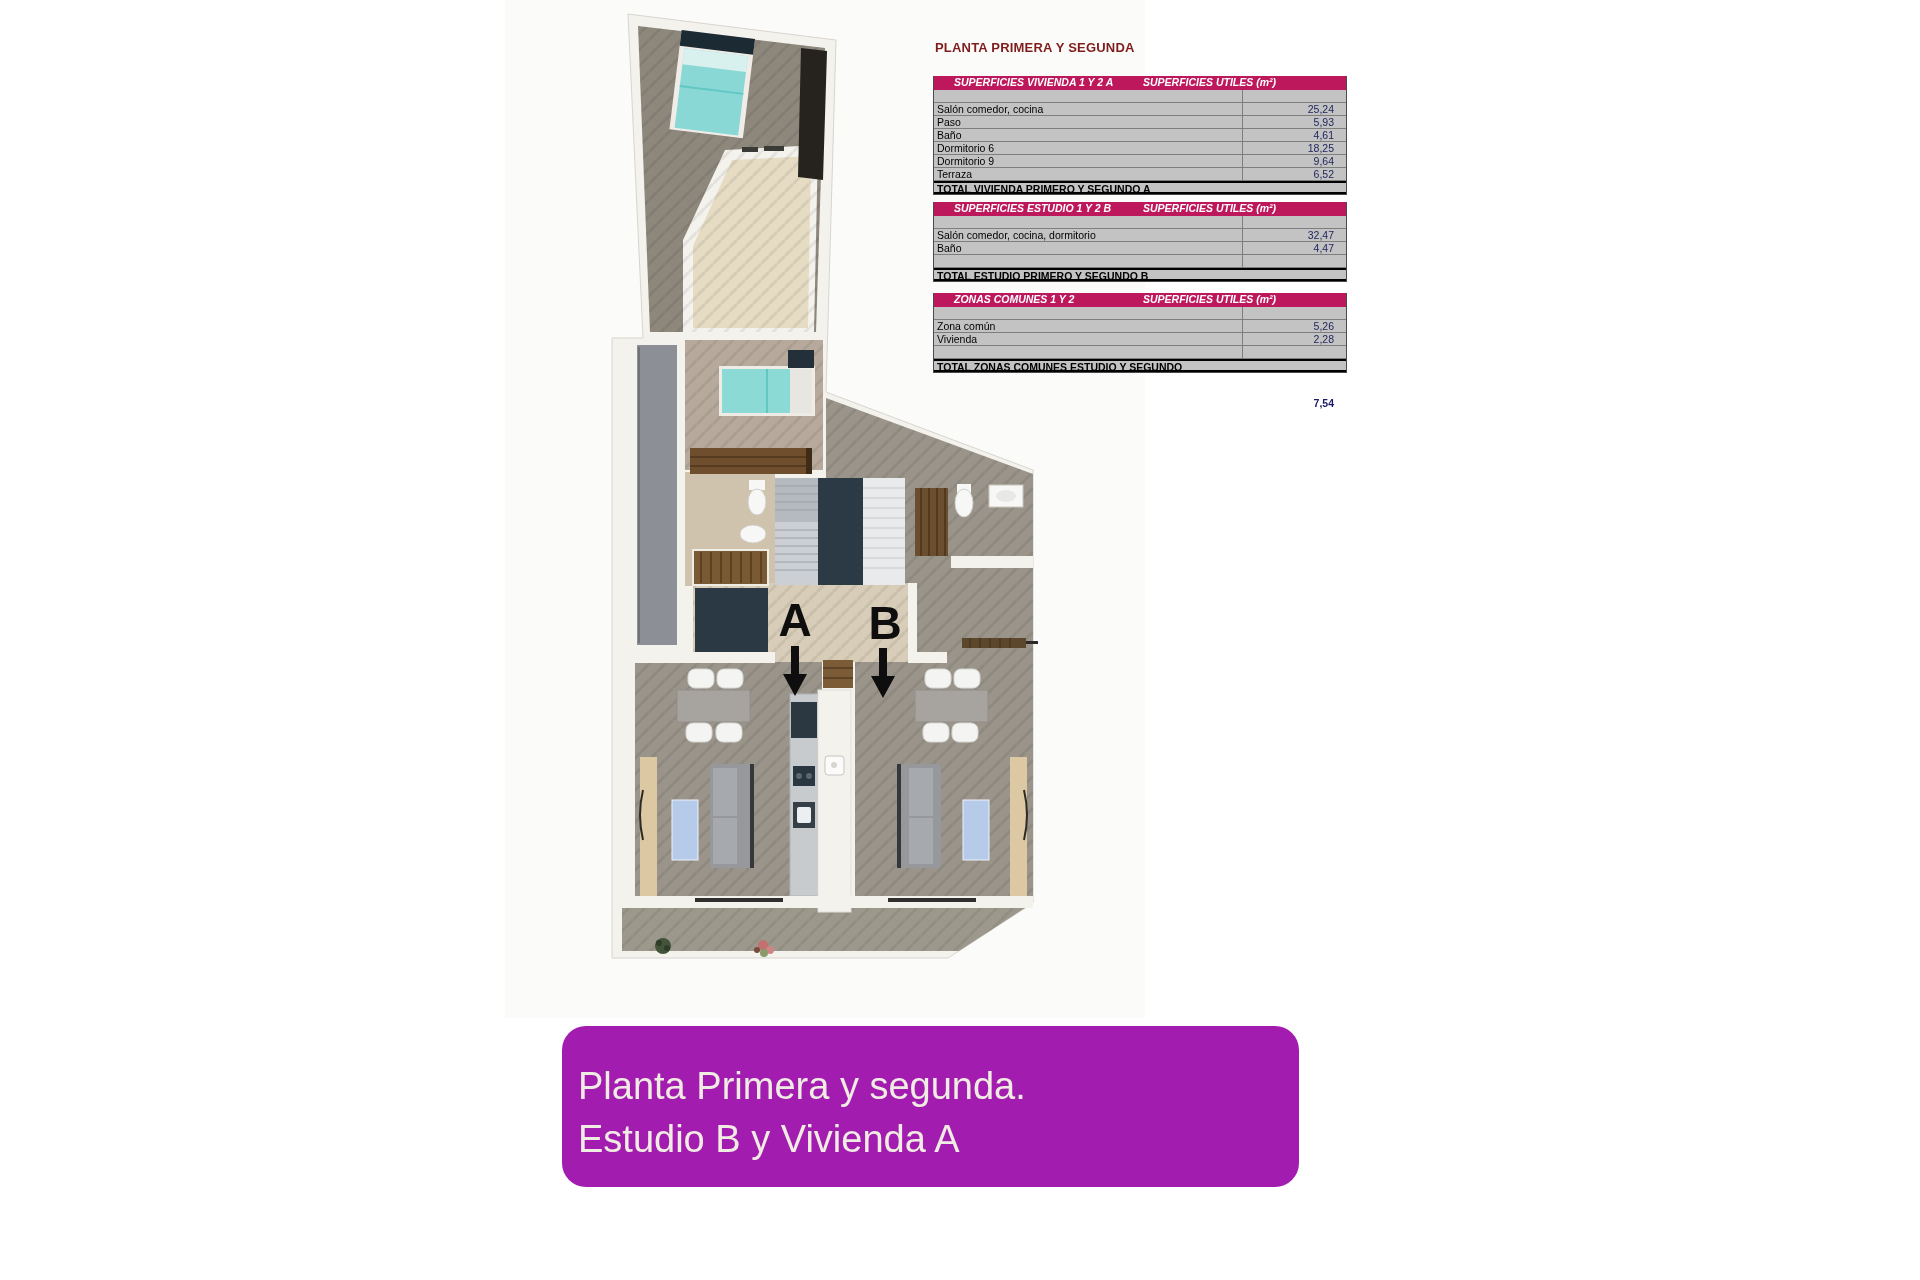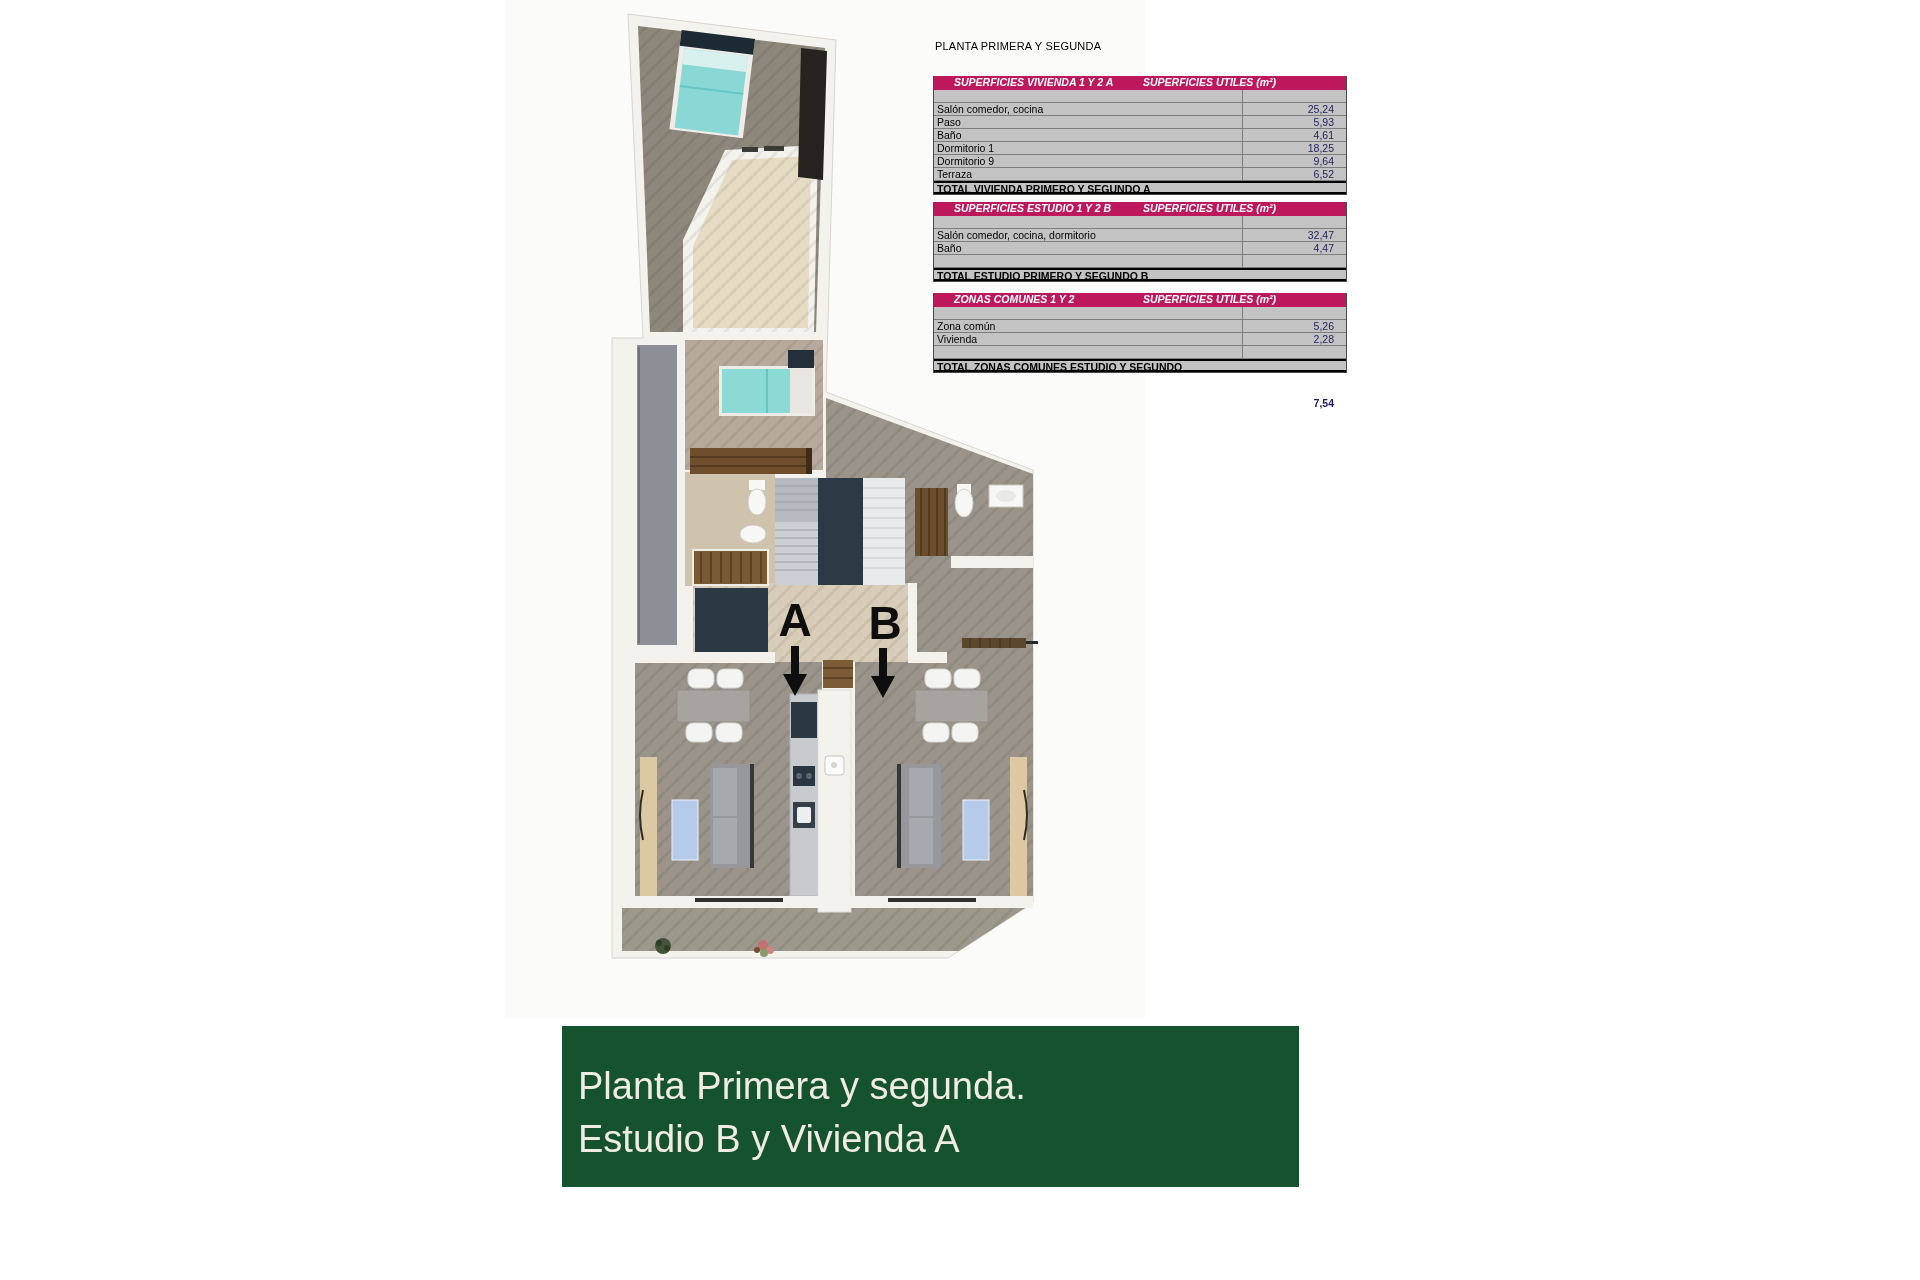--- a/index.html
+++ b/index.html
@@ -2,38 +2,38 @@
 <html><head>
 <meta charset="utf-8">
 <style>
   html,body{margin:0;padding:0;background:#ffffff;}
   .page{position:relative;width:1920px;height:1280px;background:#ffffff;overflow:hidden;
         font-family:"Liberation Sans", sans-serif;}
   svg text{font-family:"Liberation Sans", sans-serif;}
 
   
   .tables-panel{position:absolute;left:0;top:0;width:1920px;height:600px;}
-  .panel-title{position:absolute;left:935px;top:40px;font-size:11px;font-weight:normal;color:#000000;
+  .panel-title{position:absolute;left:935px;top:40px;font-size:13px;font-weight:bold;color:#7f1d1d;
                letter-spacing:.2px;}
   .area-table{position:absolute;left:933px;width:412px;border:1px solid #4a4a4a;border-top:none;
               background:#c3c3c3;font-size:10.5px;color:#000;}
   .t-head{position:relative;height:14px;line-height:13px;background:#be185d;color:#ffffff;
           font-style:italic;font-weight:bold;font-size:10.5px;padding-left:20px;box-sizing:border-box;}
   .t-head-right{position:absolute;left:209px;top:0;}
   .t-row,.t-total{display:flex;height:13px;line-height:12px;box-sizing:border-box;justify-content:space-between;}
   .t-row{border-bottom:1px solid #7e7e7e;}
   .t-label{flex:1 1 auto;padding-left:3px;overflow:hidden;white-space:nowrap;}
   .t-value{width:104px;flex:0 0 104px;border-left:1px solid #7e7e7e;text-align:right;
            padding-right:12px;box-sizing:border-box;color:#22265e;}
   .t-total{border-top:2px solid #000;border-bottom:2px solid #000;font-weight:bold;}
   .t-total .t-value{color:#1a1a66;margin-top:36px;}
 
   
-  .caption{position:absolute;left:562px;top:1026px;width:737px;height:161px;background:#14532d;
-           color:#f0ebe3;font-size:38px;line-height:53px;padding:34px 0 0 16px;box-sizing:border-box;}
+  .caption{position:absolute;left:562px;top:1026px;width:737px;height:161px;background:#a21caf;
+           color:#f0ebe3;font-size:38px;line-height:53px;padding:34px 0 0 16px;box-sizing:border-box;border-radius:24px;}
 
   
   .plan-wrap{position:absolute;left:505px;top:0;width:640px;height:1020px;}
 </style>
 </head>
 <body>
 
 <div class="page">
 
   <div class="plan-wrap">
@@ -279,21 +279,21 @@
           </div>
           <div class="t-row">
             <span class="t-label">Paso</span>
             <span class="t-value">5,93</span>
           </div>
           <div class="t-row">
             <span class="t-label">Baño</span>
             <span class="t-value">4,61</span>
           </div>
           <div class="t-row">
-            <span class="t-label">Dormitorio 1</span>
+            <span class="t-label">Dormitorio 6</span>
             <span class="t-value">18,25</span>
           </div>
           <div class="t-row">
             <span class="t-label">Dormitorio 9</span>
             <span class="t-value">9,64</span>
           </div>
           <div class="t-row">
             <span class="t-label">Terraza</span>
             <span class="t-value">6,52</span>
           </div>

